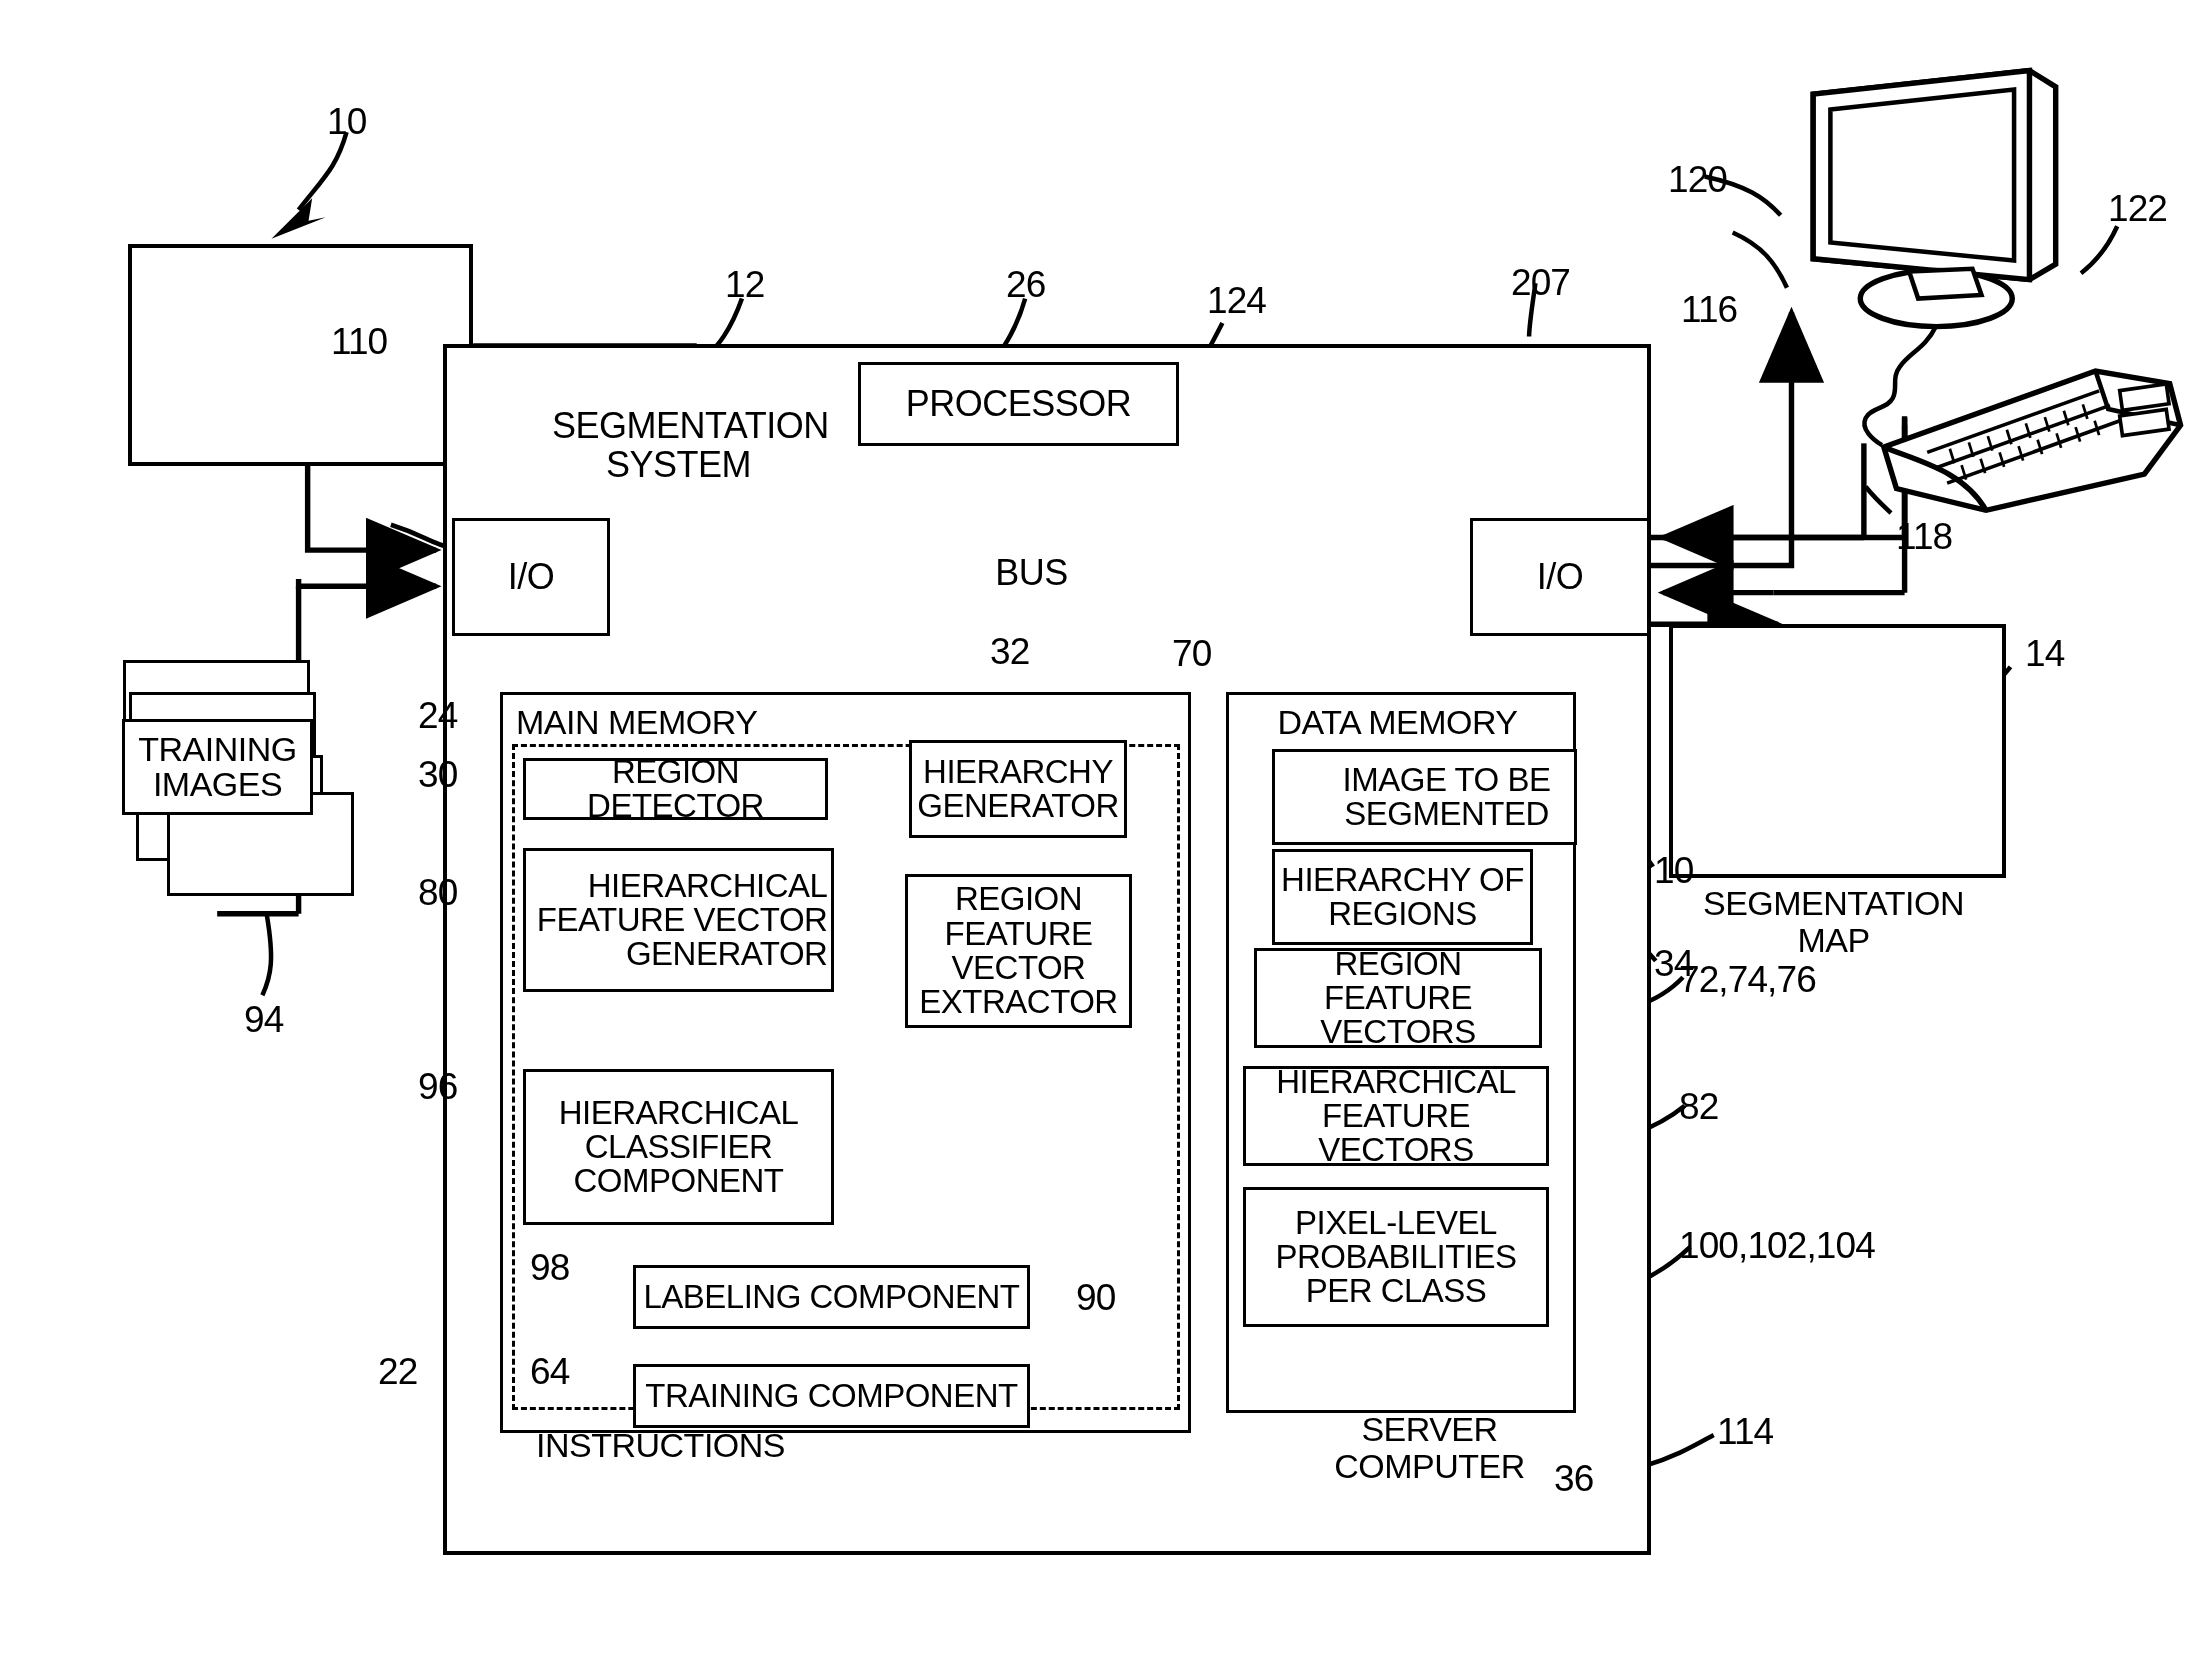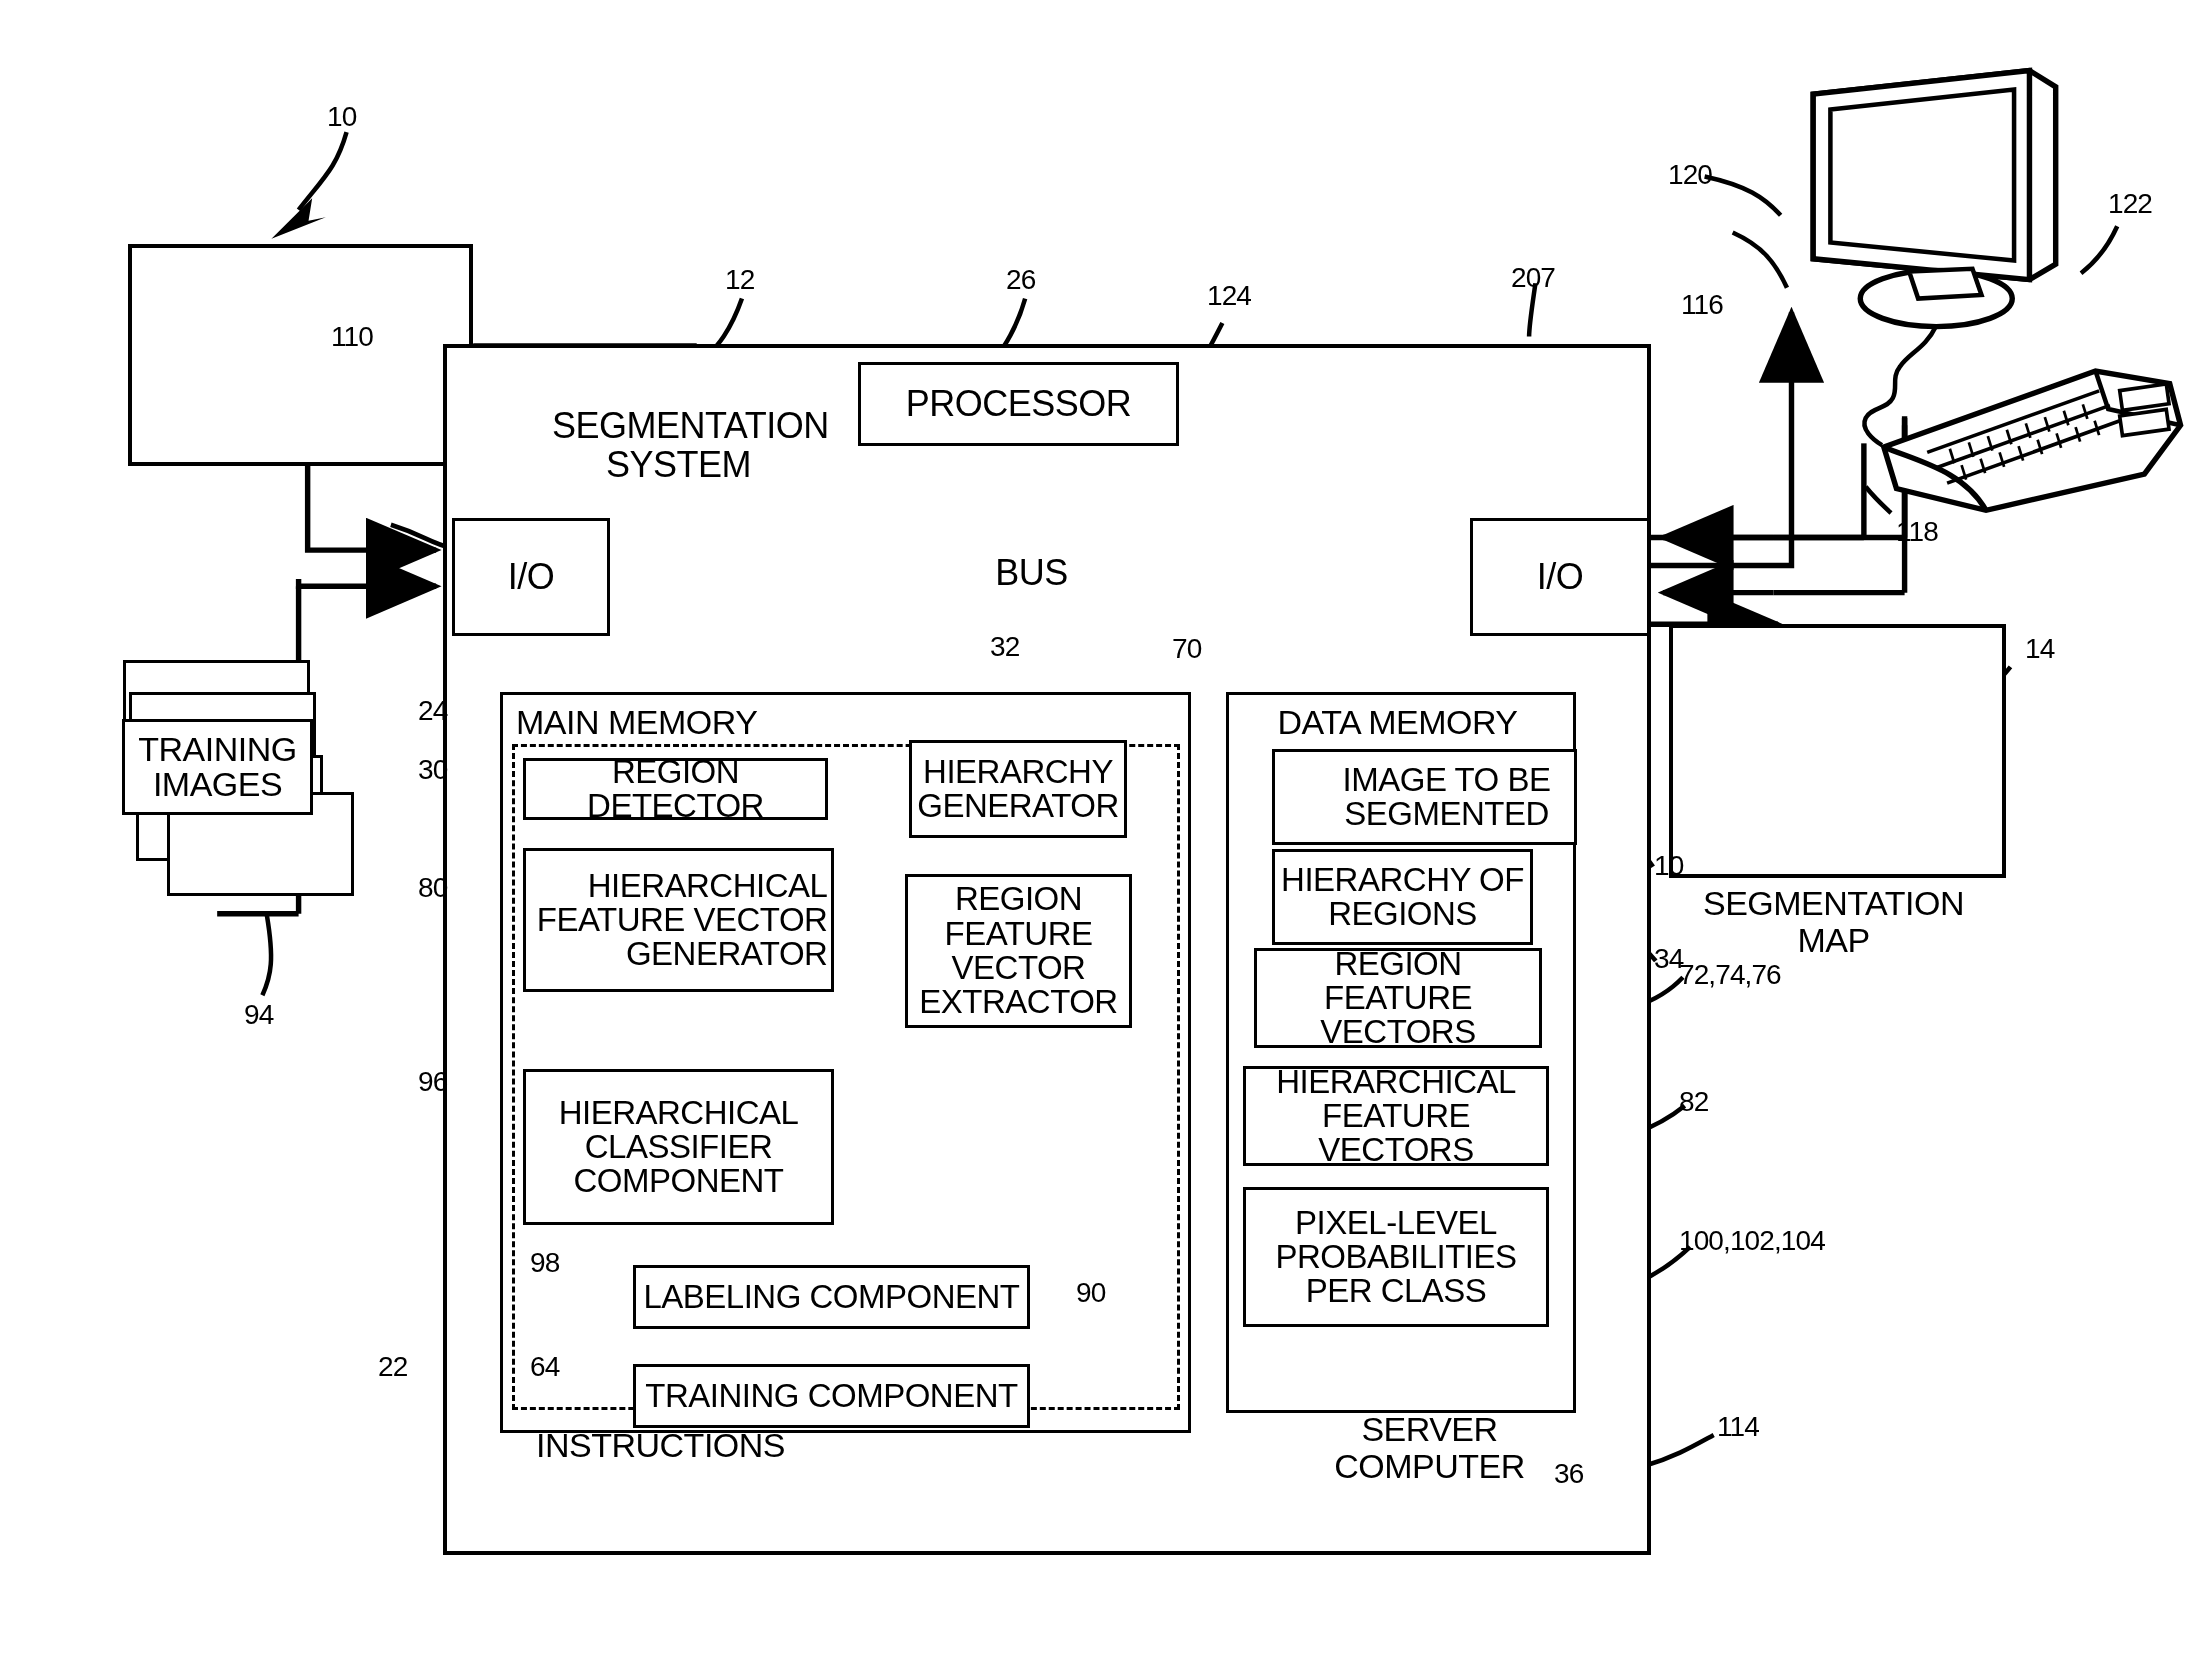--- a/index.html
+++ b/index.html
@@ -8,21 +8,21 @@
   #stage{position:absolute;left:0;top:0;width:2205px;height:1663px;}
   svg{position:absolute;left:0;top:0;width:2205px;height:1663px;overflow:visible;}
 
   .box{position:absolute;border:3.6px solid #000;background:#fff;
        display:flex;align-items:center;justify-content:center;text-align:center;
        line-height:1.04;letter-spacing:-0.5px;}
   .box span{display:block;padding:0 3.6px;}
 
   .plain{position:absolute;background:transparent;text-align:center;
          line-height:1.08;letter-spacing:-0.5px;white-space:pre-line;}
-  .ref{position:absolute;font-size:28px;letter-spacing:-0.9px;white-space:nowrap;}
+  .ref{position:absolute;font-size:37px;letter-spacing:-0.9px;white-space:nowrap;}
   .f36{font-size:33px;}
   .f38{font-size:34px;}
   .f40{font-size:36px;}
 
   .outer{position:absolute;border:4.5px solid #000;background:#fff;}
   .thin{position:absolute;border:3.6px solid #000;background:#fff;}
   .dashed{position:absolute;border:3.6px dashed #000;background:transparent;}
 
   #bicycle-frame{position:absolute;border:4.5px solid #000;background:#fff;overflow:hidden;}
   #segmap-frame{position:absolute;border:4.5px solid #000;background:#fff;overflow:hidden;}

